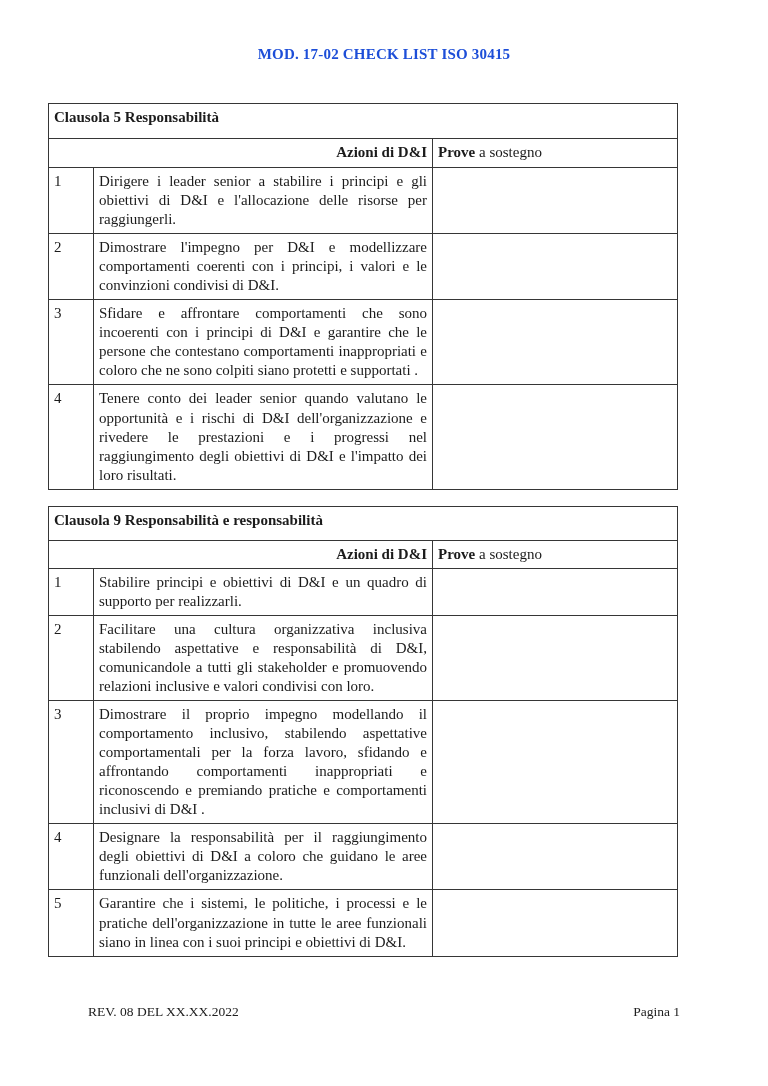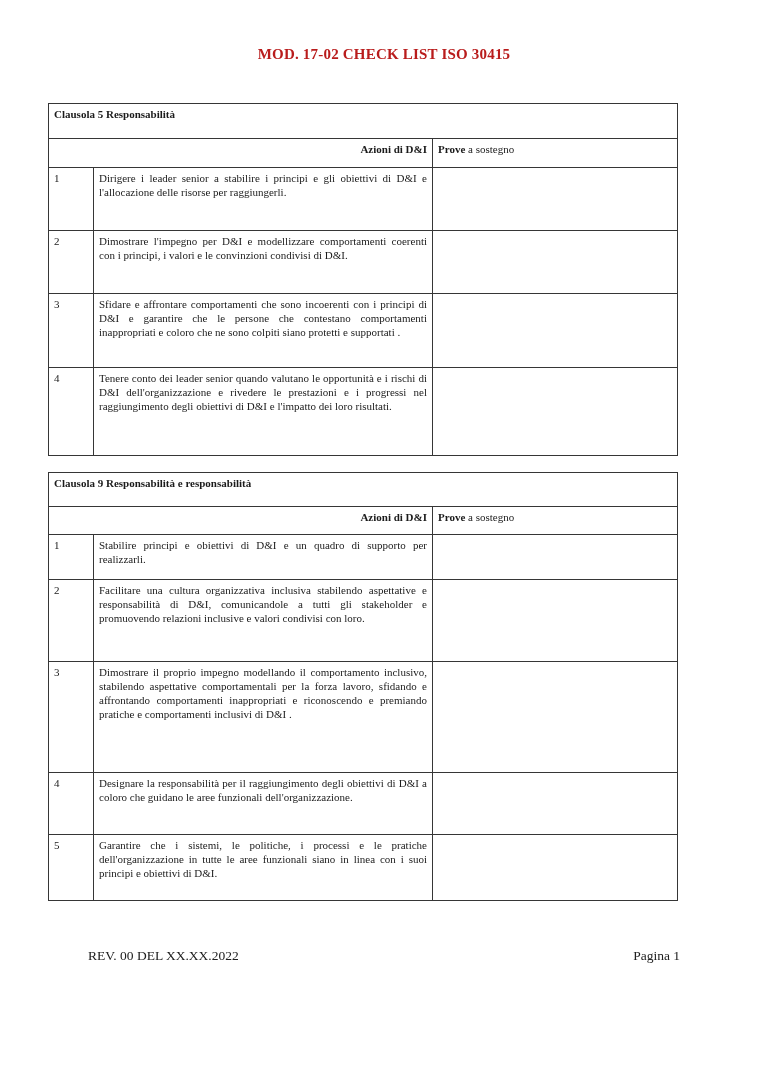--- a/index.html
+++ b/index.html
@@ -13,34 +13,34 @@
     font-family: "Liberation Serif", serif;
     color: #1b1b1b;
     overflow: hidden;
   }
   .doc-title {
     margin-top: 46px;
     text-align: center;
     font-weight: bold;
     font-size: 15px;
     letter-spacing: 0.2px;
-    color: #b91c1c;
+    color: #1d4ed8;
   }
   table.checklist {
     border-collapse: collapse;
     margin-left: 48px;
     width: 629px;
     table-layout: fixed;
   }
   table.checklist.first { margin-top: 40px; }
   table.checklist.second { margin-top: 16px; }
   table.checklist td {
     border: 1px solid #363636;
     vertical-align: top;
-    font-size: 11px;
+    font-size: 15px;
     line-height: 1.27;
     padding: 4px 5px 4px 5px;
     overflow: hidden;
   }
   td.heading-cell {
     font-weight: bold;
     vertical-align: middle;
     padding-left: 6px;
     font-size: 14px;
   }
@@ -154,17 +154,17 @@
       </tr>
       <tr style="height:66px">
         <td class="num-cell">5</td>
         <td class="action-cell">Garantire che i  sistemi, le politiche,  i processi e le pratiche dell'organizzazione in tutte le aree funzionali siano in linea con i suoi principi e obiettivi di D&amp;I.</td>
         <td class="proof-cell"></td>
       </tr>
     </tbody>
   </table>
 
   <div class="footer">
-    <span>REV. 00 DEL XX.XX.2022</span>
+    <span>REV. 08 DEL XX.XX.2022</span>
     <span>Pagina 1</span>
   </div>
 
 </div>
 
 </body></html>

